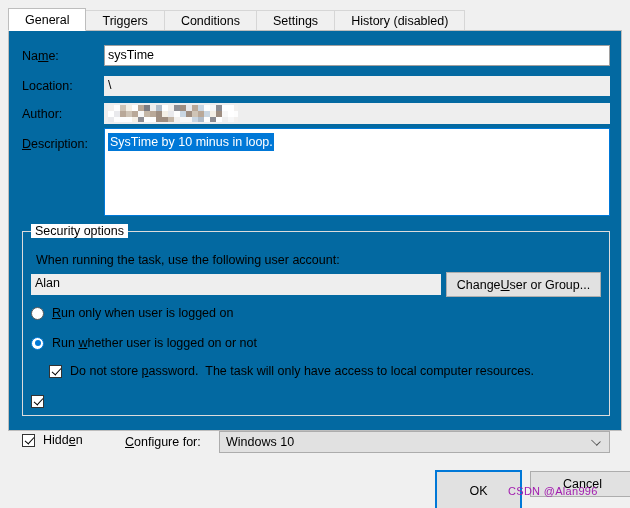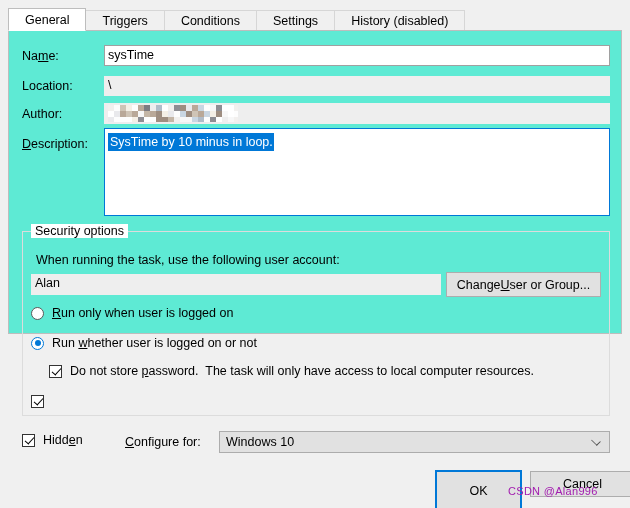--- a/index.html
+++ b/index.html
@@ -43,22 +43,22 @@
     background: #ffffff;
     border: 1px solid #bdbdbd;
     border-bottom: 1px solid #ffffff;
     position: relative;
     z-index: 3;
   }
 
   
   .client {
     position: absolute; left: 8px; top: 30px;
-    width: 614px; height: 304px;
-    background: #5eead4;
+    width: 614px; height: 401px;
+    background: #0369a1;
     border: 1px solid #bdbdbd;
   }
 
   
   .lbl {
     position: absolute;
     font-size: 12.5px;
     color: #000;
     white-space: nowrap;
   }

